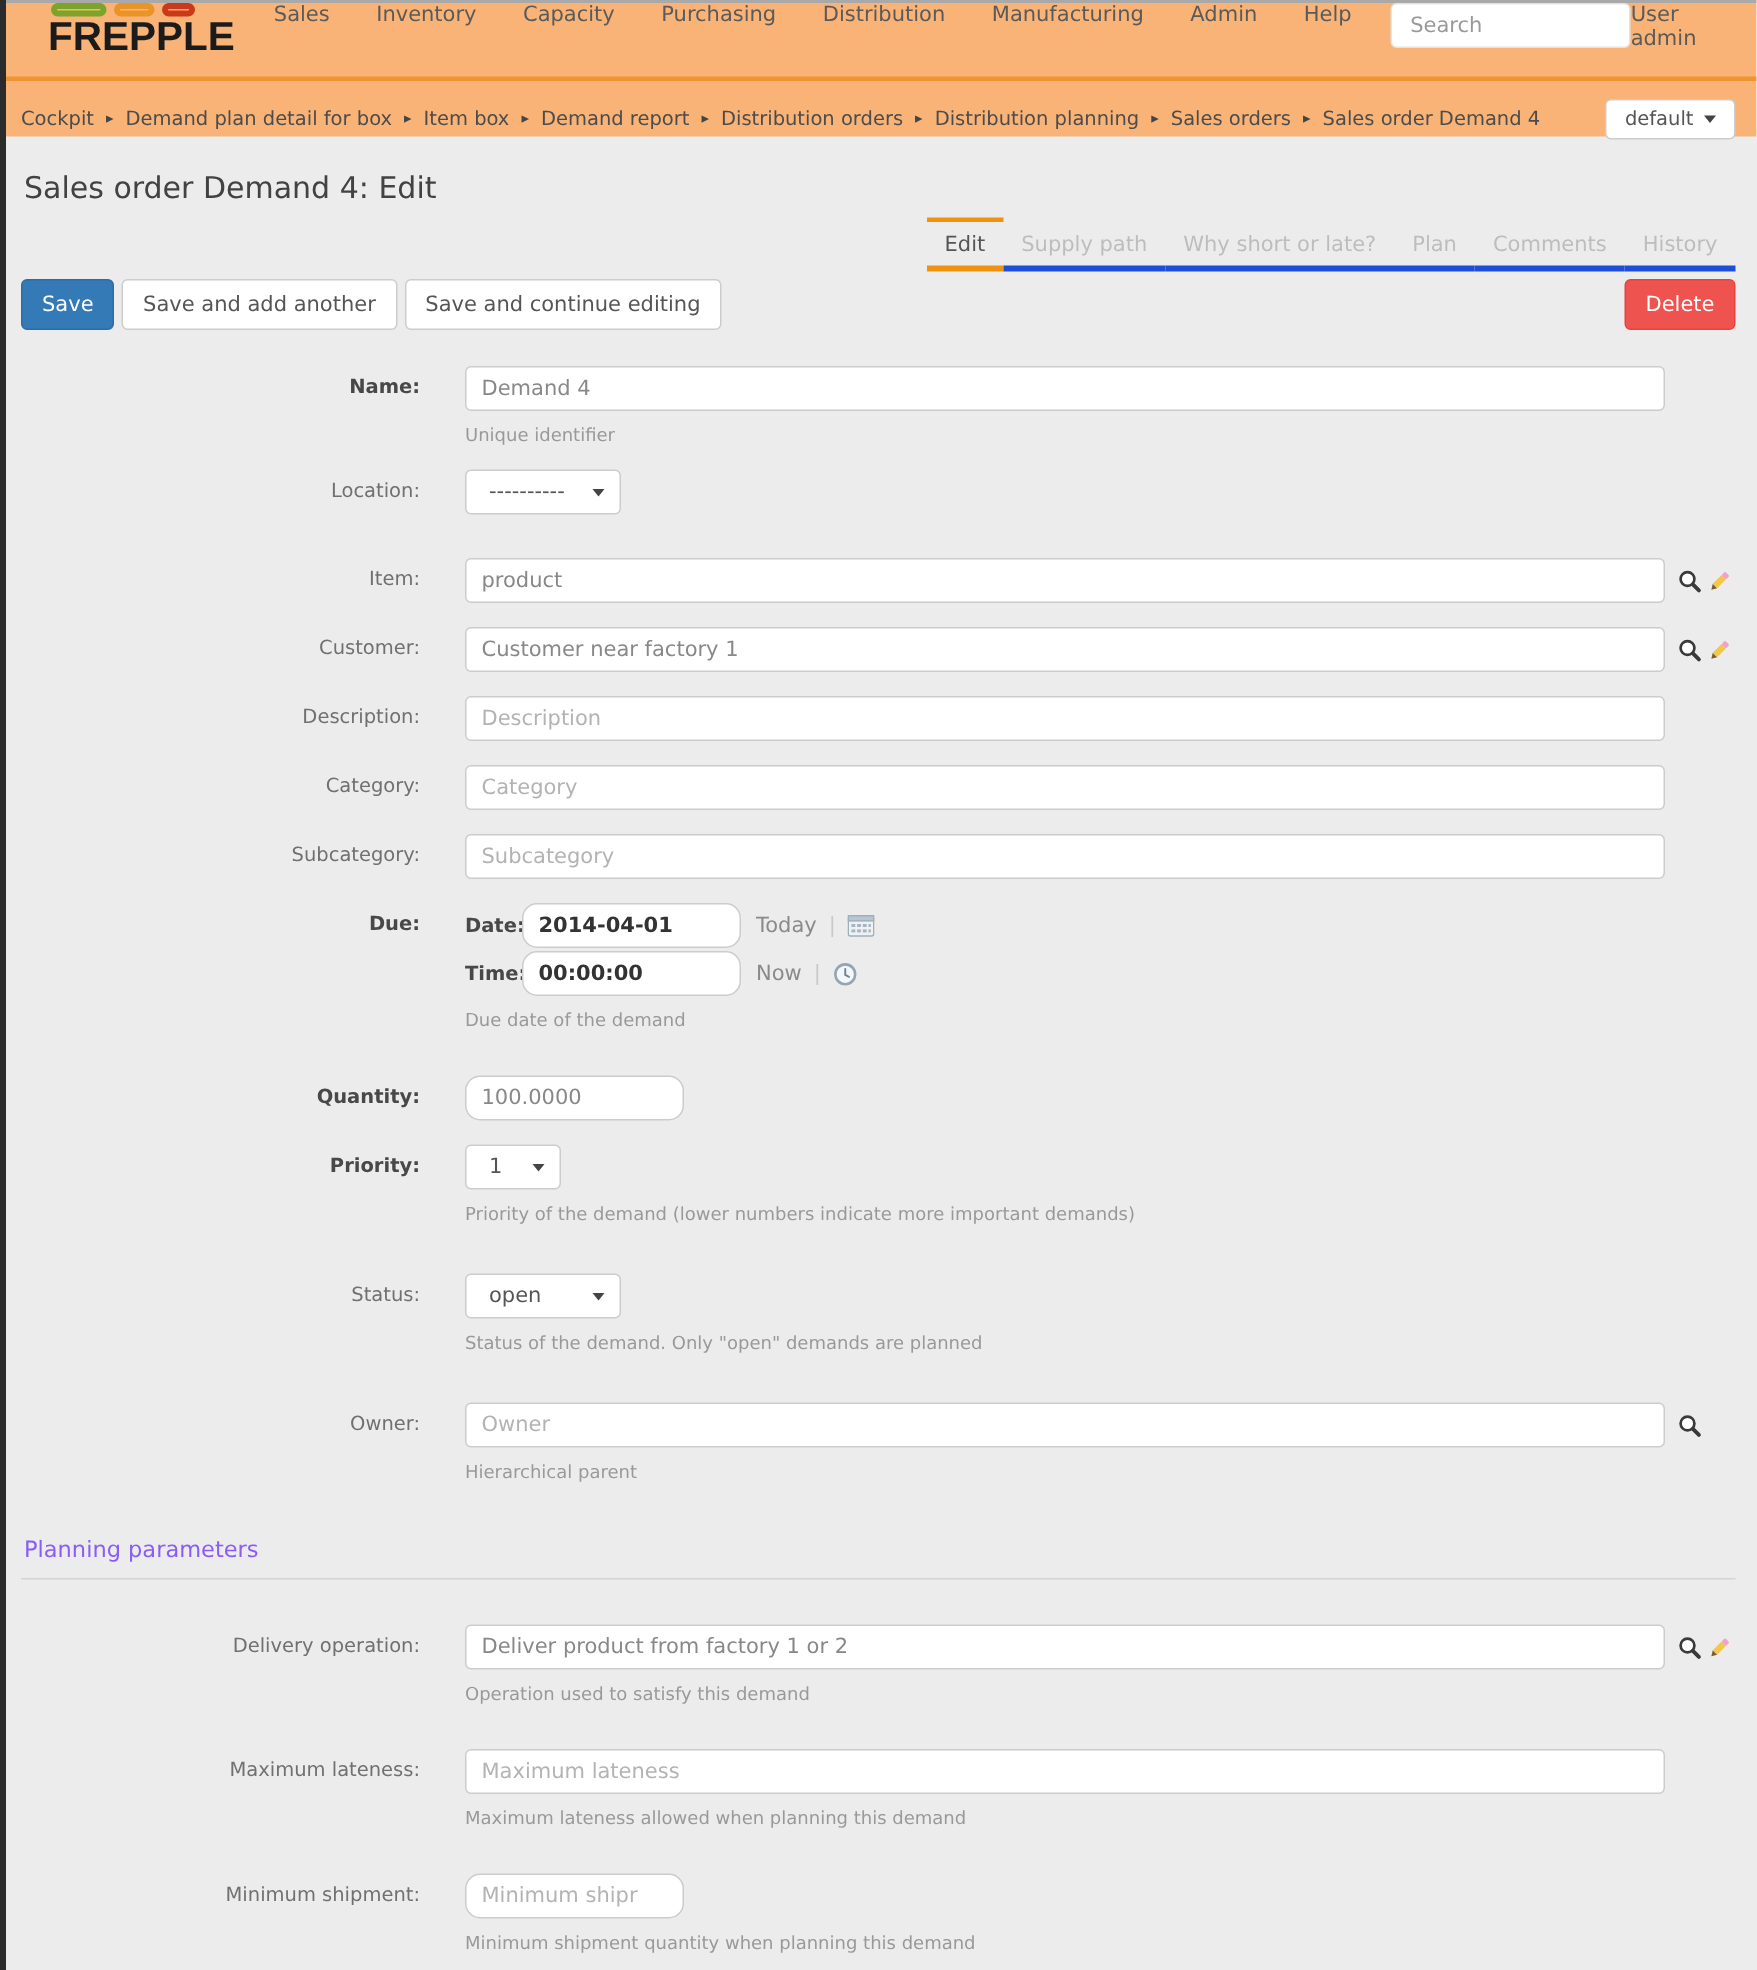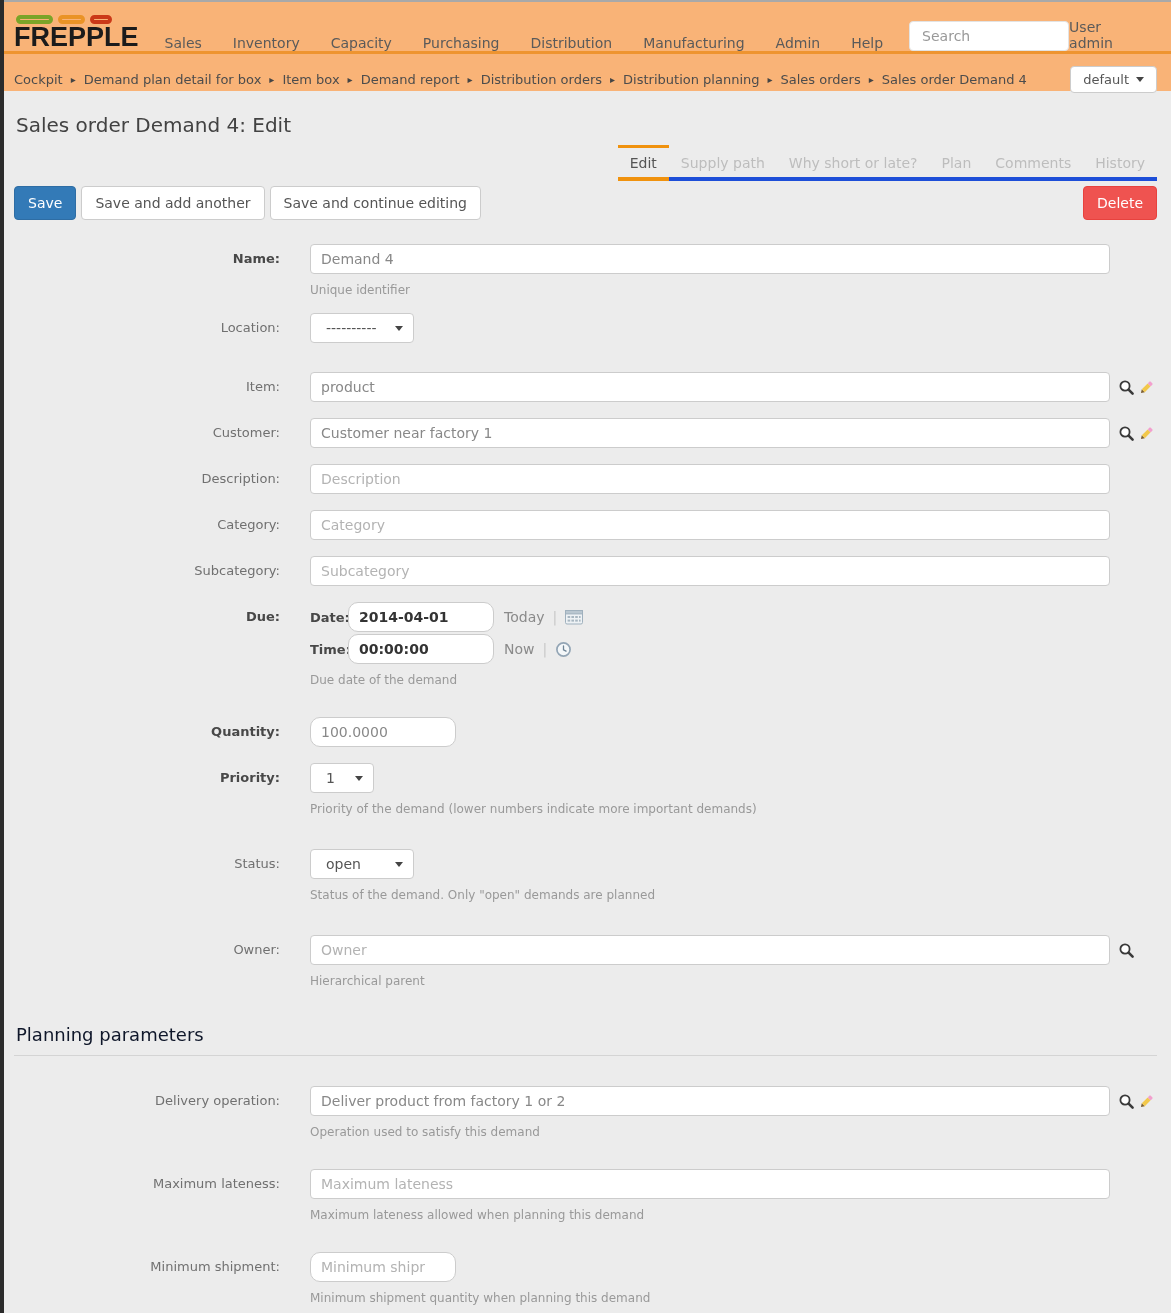--- a/index.html
+++ b/index.html
@@ -10,21 +10,21 @@
     font-family:"DejaVu Sans","Liberation Sans",sans-serif;
     color:#555;
     position:relative;
   }
   .top-edge { position:absolute; top:0; left:0; right:0; height:2px; background:#a9a9a9; z-index:50; }
   .left-edge { position:absolute; top:0; left:0; bottom:0; width:4px; background:#2b2b2b; z-index:51; }
 
   
   .navbar {
     height:54px; background:#f9b377; border-bottom:3px solid #ee9430;
-    display:flex; align-items:flex-end; padding:2px 22px 0 14px;
+    display:flex; align-items:flex-start; padding:2px 22px 0 32px;
   }
   .logo { display:flex; flex-direction:column; margin-right:26px; cursor:pointer; }
   .pills { display:flex; gap:5px; margin-left:2px; margin-bottom:-1px; }
   .pill { height:9px; border-radius:9px; display:inline-block; }
   .pill.green  { width:37px; border:4px solid #7ba428; }
   .pill.orange { width:27px; border:4px solid #ea9326; }
   .pill.red    { width:22px; border:4px solid #cb3918; }
   .logo-text { font-size:27px; font-weight:bold; color:#1b1b1b; letter-spacing:0px; line-height:1; margin-top:1px; font-family:"Liberation Sans","DejaVu Sans",sans-serif; }
   .menu { display:flex; gap:31px; font-size:14px; color:#5a5a5a; }
   .menu-item { cursor:pointer; white-space:nowrap; }
@@ -91,21 +91,21 @@
     height:30px; border:1px solid #ccc; border-radius:4px; background:#fff;
     display:inline-flex; align-items:center; justify-content:space-between;
     padding:0 10px 0 15px; font-size:14px; color:#555; cursor:pointer;
   }
   .select.w104 { width:104px; }
   .select.w64  { width:64px; }
   .due-line { display:flex; align-items:center; margin-bottom:2px; }
   .due-lbl { font-size:13px; font-weight:bold; color:#484848; width:38px; flex:none; }
   .muted-link { font-size:14px; color:#8a8a8a; margin-left:10px; cursor:pointer; }
   .pipe { color:#c9c9c9; margin:0 8px; font-size:14px; }
-  .section-title { font-size:18px; font-weight:400; color:#0f172a; margin:36px 0 0 2px; }
+  .section-title { font-size:15px; font-weight:400; color:#8b5cf6; margin:36px 0 0 2px; }
   .section-rule { border:none; border-top:1px solid #d4d4d4; margin:10px 0 0 0; }
   .section-gap { height:30px; }
 </style>
 </head>
 <body>
 
 <div class="top-edge"></div>
 <div class="left-edge"></div>
 
 <header class="navbar">

